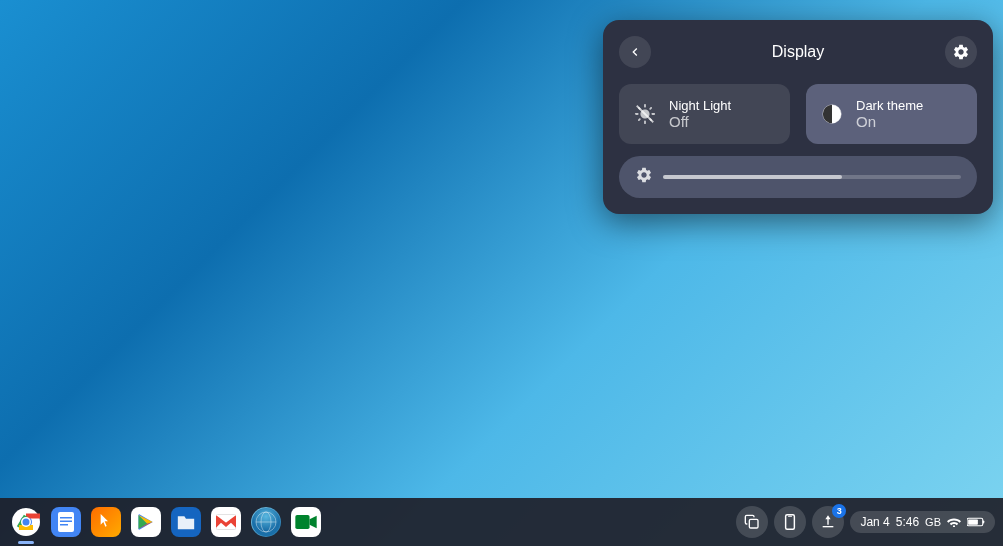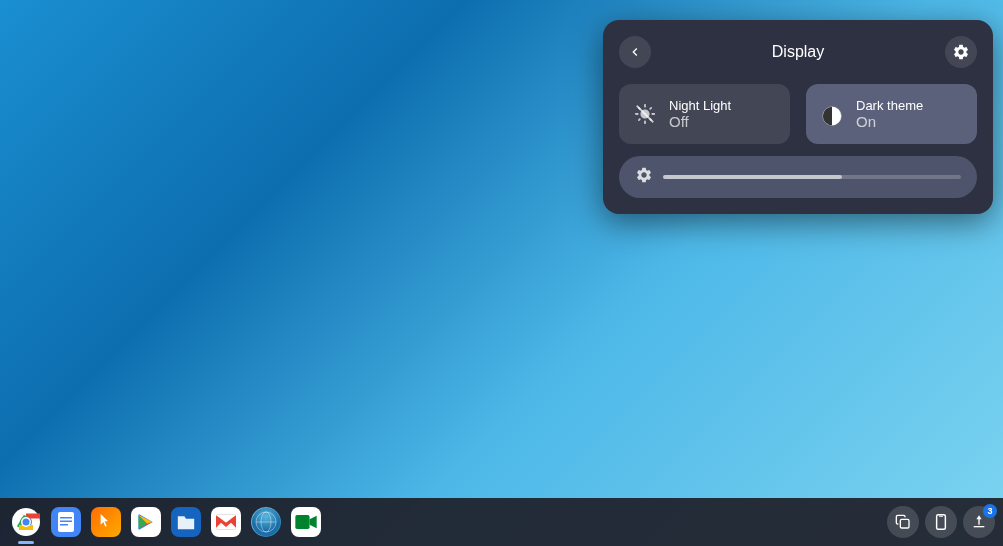--- a/index.html
+++ b/index.html
@@ -182,21 +182,20 @@
       border-radius: 12px;
       padding: 14px 12px;
       display: flex;
       align-items: center;
       gap: 10px;
       cursor: pointer;
     }
 
     .option-card.active {
       background: rgba(180, 190, 230, 0.35);
-      align-items: flex-end;
     }
 
     .option-card-icon {
       width: 28px;
       height: 28px;
       display: flex;
       align-items: center;
       justify-content: center;
       color: rgba(255,255,255,0.8);
       font-size: 18px;
@@ -417,15 +416,32 @@
       </div>
 
       <div class="tray-icon tray-badge" style="position:relative;">
         <svg width="16" height="16" viewBox="0 0 24 24" fill="white">
           <path d="M12 2L8 8h3v8h2V8h3z"></path>
           <rect x="4" y="18" width="16" height="2" fill="white"></rect>
         </svg>
         <div class="badge" style="position:absolute;top:-2px;right:-2px;background:#1a73e8;color:white;font-size:9px;width:14px;height:14px;border-radius:50%;display:flex;align-items:center;justify-content:center;font-weight:bold;">3</div>
       </div>
 
+      <div class="taskbar-status">
+        <span style="color:white;font-size:12px;">Jan 4</span>
+        <span style="color:white;font-size:12px;font-weight:500;">5:46</span>
+        <span style="color:white;font-size:11px;">GB</span>
+
+        <svg width="14" height="10" viewBox="0 0 20 14" fill="white">
+          <path d="M10 2C6 2 2.5 3.5 0 6L2 8C4 6 6.8 5 10 5s6 1 8 3l2-2C17.5 3.5 14 2 10 2z"></path>
+          <path d="M10 7C7.5 7 5.3 8 4 9.5l2 2C7 10.5 8.4 10 10 10s3 .5 4 1.5l2-2C14.7 8 12.5 7 10 7z"></path>
+          <circle cx="10" cy="13" r="1.5"></circle>
+        </svg>
+
+        <svg width="18" height="10" viewBox="0 0 24 12" fill="white">
+          <rect x="0" y="1" width="21" height="10" rx="2" fill="none" stroke="white" stroke-width="1.5"></rect>
+          <rect x="21" y="4" width="2" height="4" fill="white" rx="1"></rect>
+          <rect x="1.5" y="2.5" width="13" height="7" rx="1" fill="white"></rect>
+        </svg>
+      </div>
     </div>
   </div>
 </div>
 
 </body></html>

